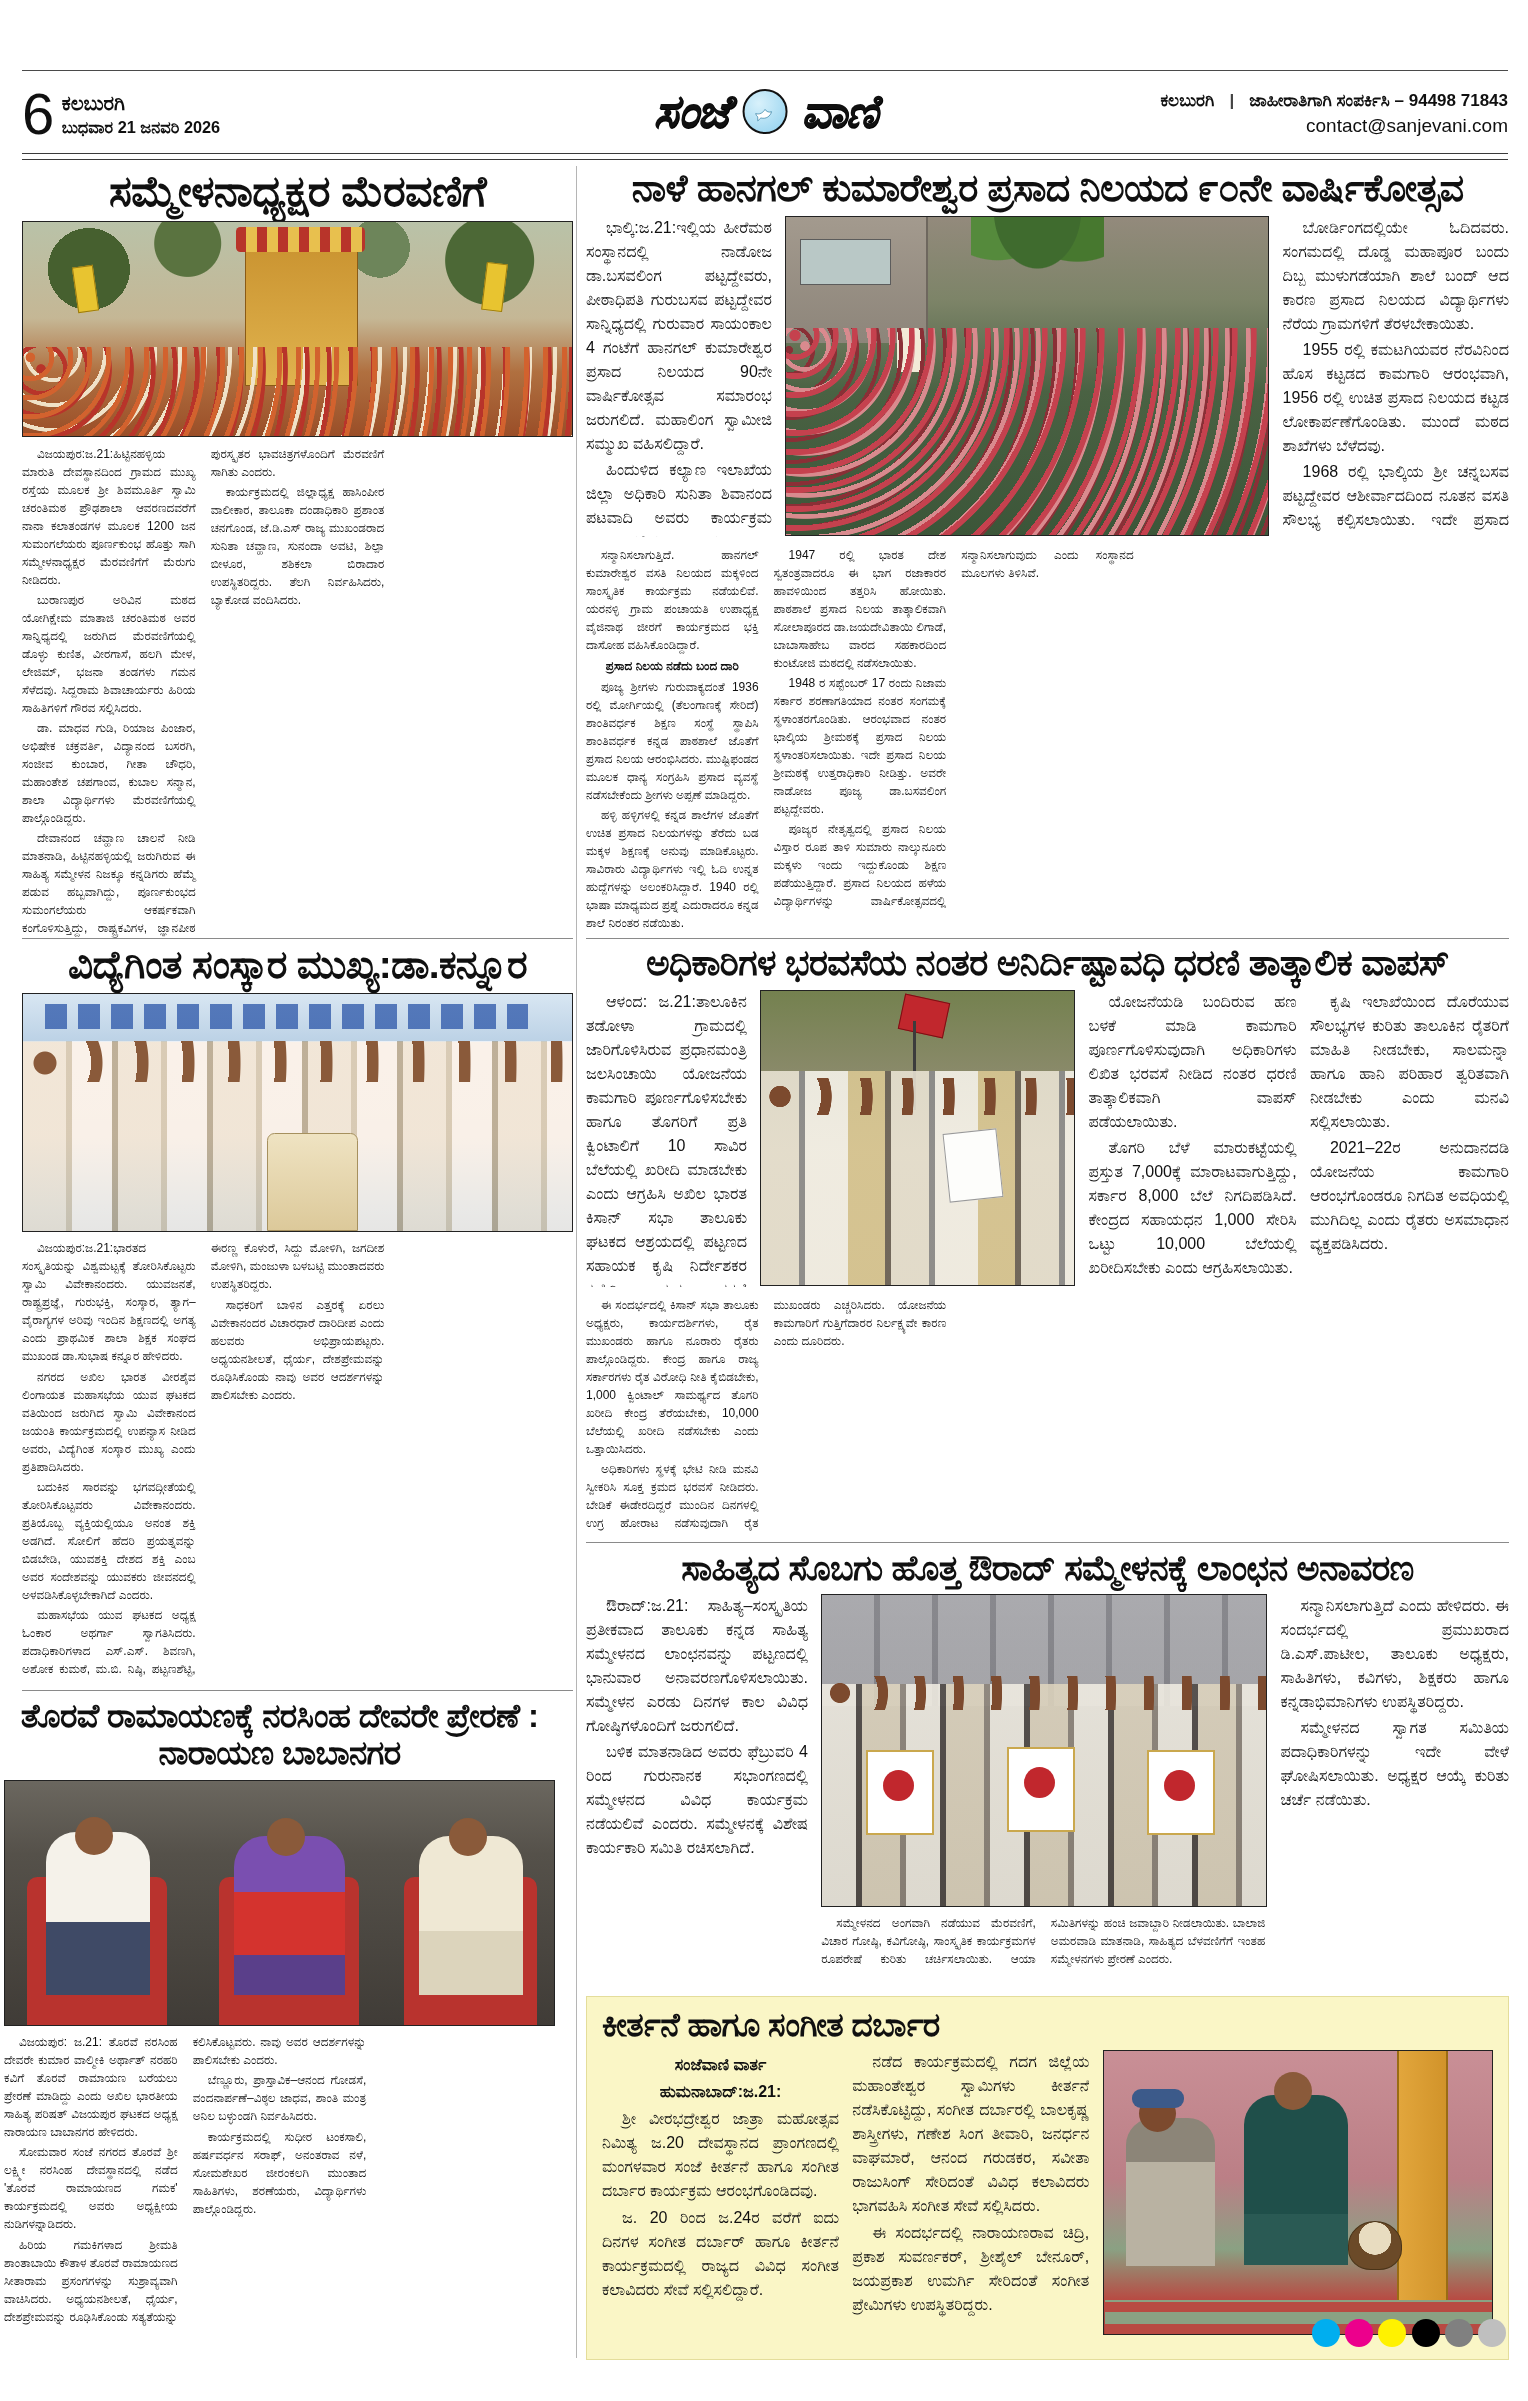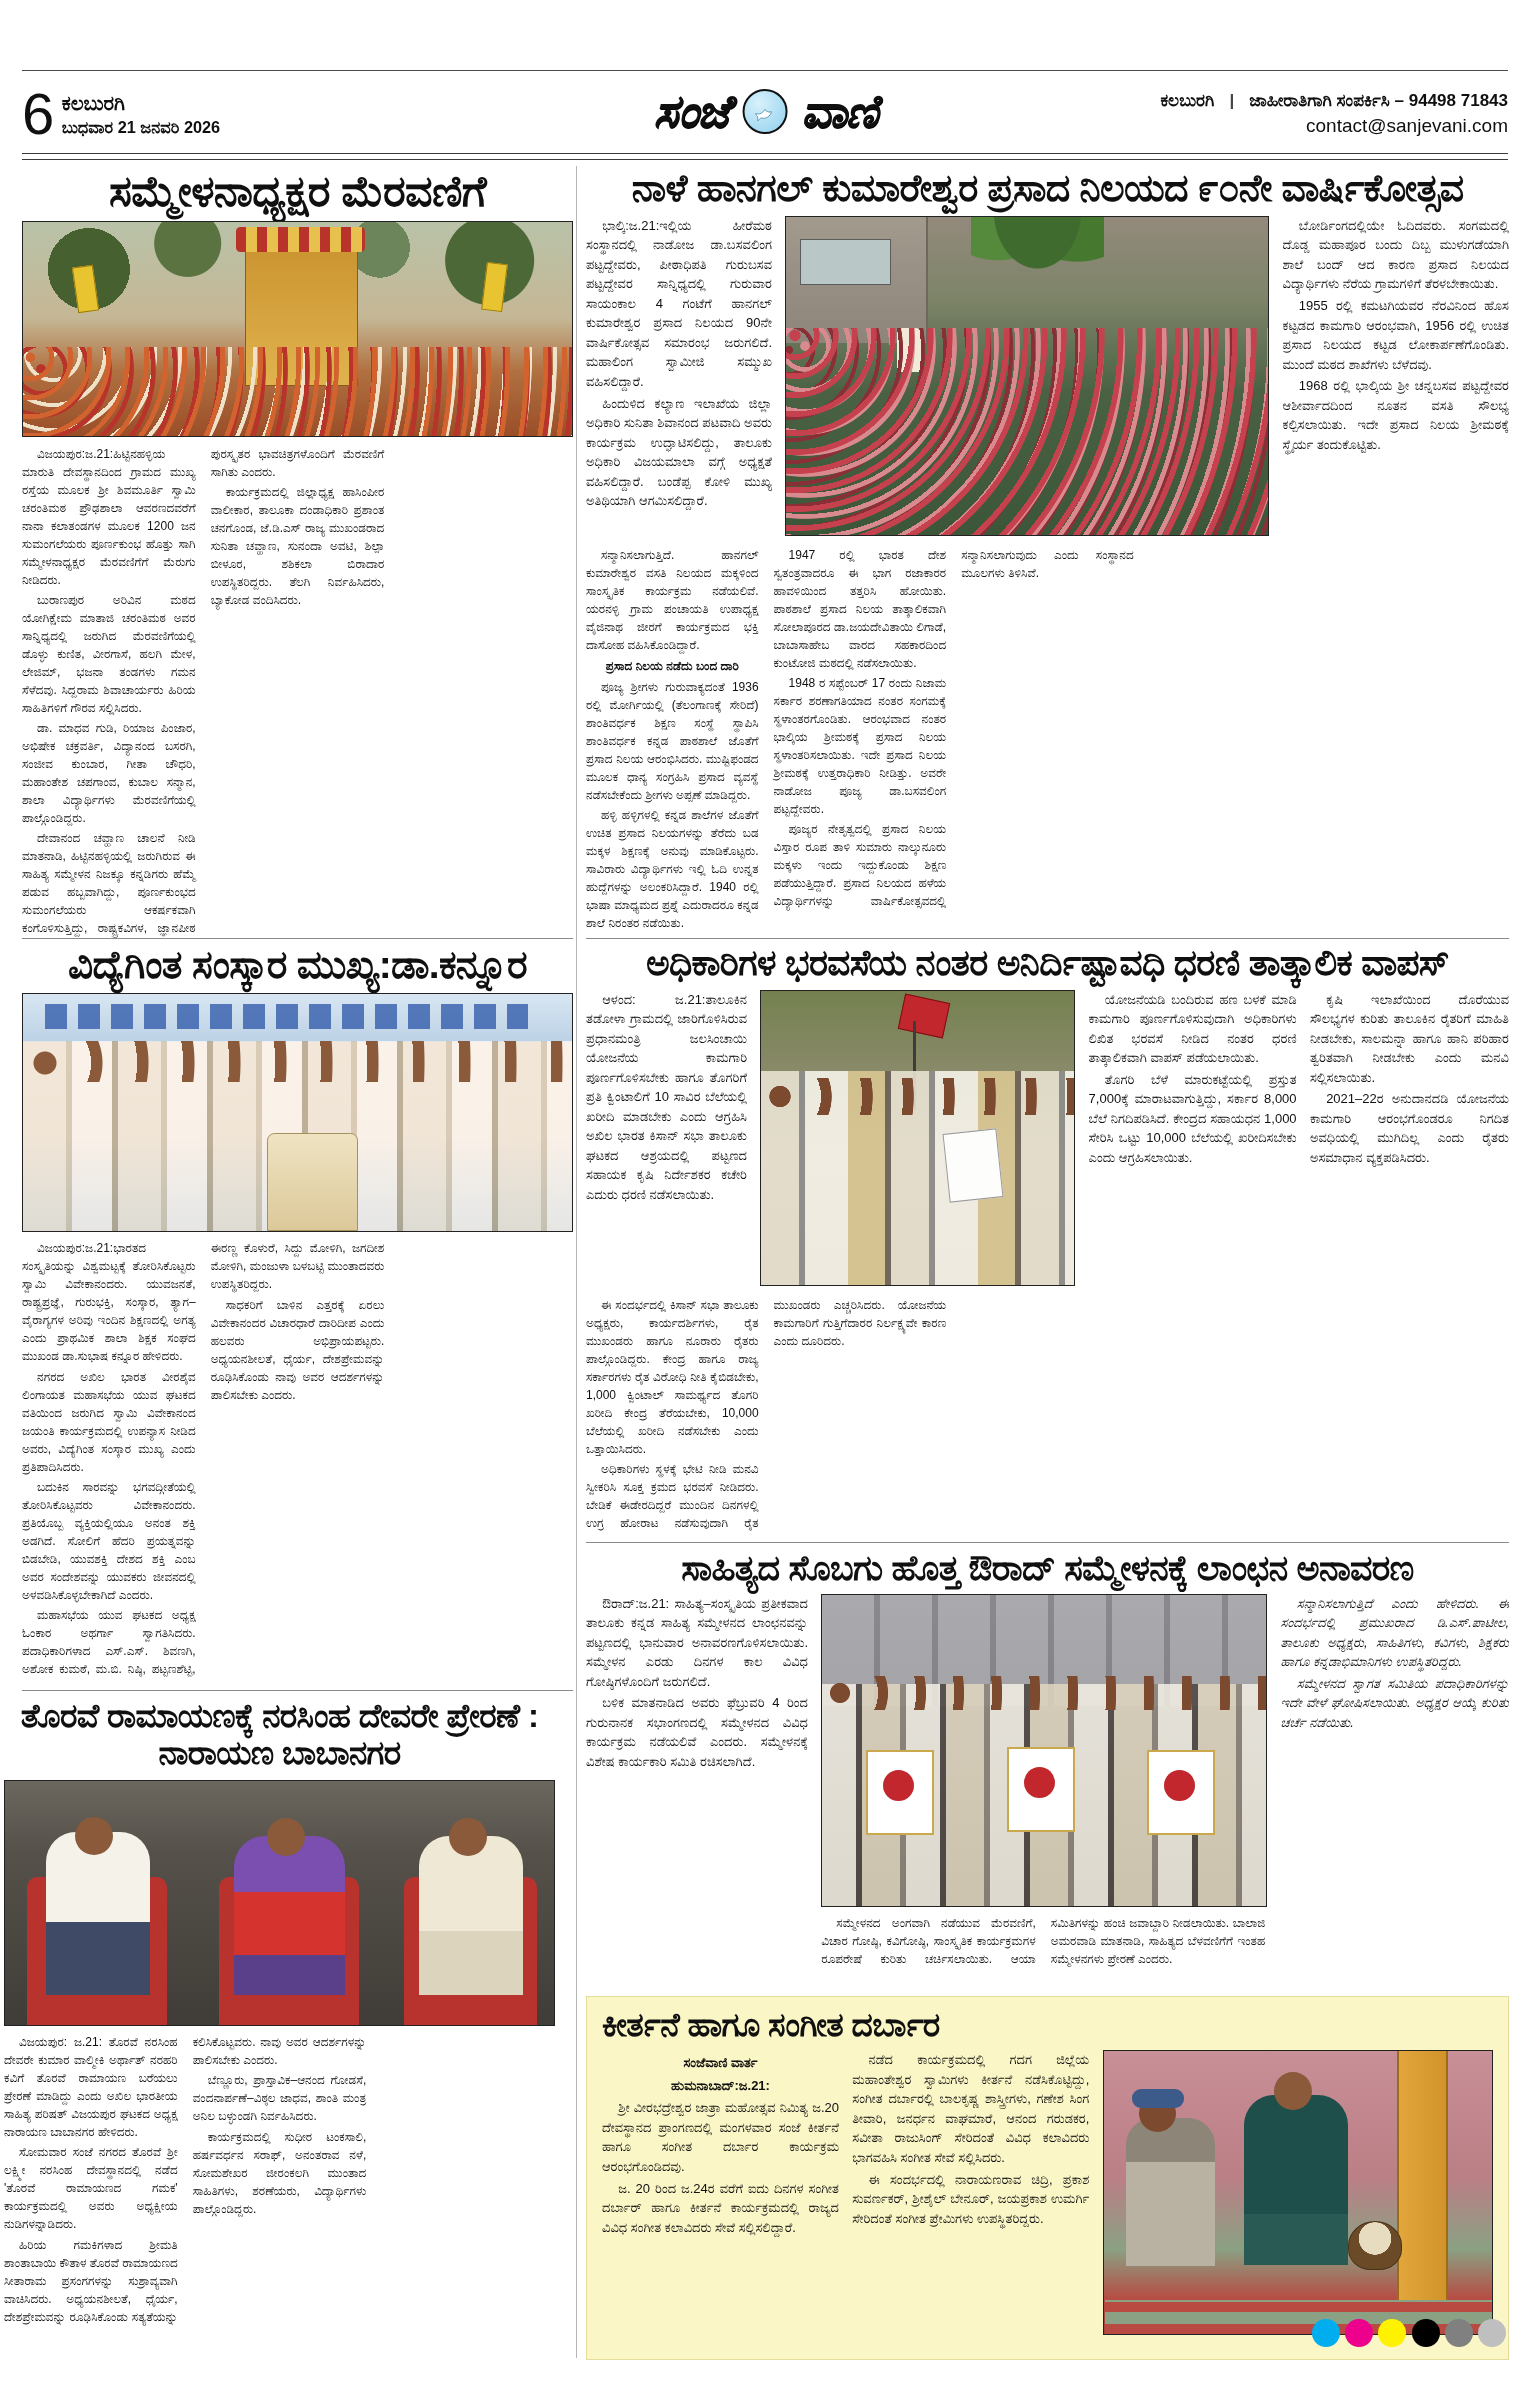--- a/index.html
+++ b/index.html
@@ -24,21 +24,21 @@
   .contact{font-size:17px;font-weight:bold;}
   .contact .sep{margin:0 10.4px;color:#444;}
   .email{font-size:19px;}
   .dbl{position:absolute;top:153px;left:22px;right:20px;height:5.2px;
        border-top:1.5px solid #3a3a3a;border-bottom:1.5px solid #3a3a3a;}
   
   .headline{font-weight:900;text-align:center;line-height:1.08;letter-spacing:-0.7px;margin:1.5px 0 7.4px;}
   .cols{text-align:justify;font-size:12px;line-height:1.5;overflow:hidden;column-gap:15px;column-fill:auto;}
   .cols p{margin:0 0 2.2px;text-indent:1.25em;}
   .cols p.subhead{font-weight:bold;text-indent:0;text-align:center;margin:3px 0;}
-  .colflow{text-align:justify;font-size:13px;line-height:1.5;overflow:hidden;}
+  .colflow{text-align:justify;font-size:16px;line-height:1.5;overflow:hidden;}
   .colflow p{margin:0 0 2.2px;text-indent:1.25em;}
   .colflow p.subhead{font-weight:bold;text-indent:0;text-align:center;margin:3px 0;}
   .photo{position:relative;overflow:hidden;border:0.7px solid #222;}
   .vrule{position:absolute;left:576px;top:166px;height:2192px;border-left:0.7px solid #b5b5b5;}
   .hsep{position:absolute;border-top:0.7px solid #8a8a8a;}
   .row{display:flex;gap:13.3px;}
   
   #secA{position:absolute;left:22px;top:166px;width:551px;}
   #secA .headline{font-size:43px;}
   #secB{position:absolute;left:586px;top:166px;width:923px;}
@@ -236,21 +236,21 @@
               <div style="position:absolute;left:15px;top:18px;width:31px;height:31px;border-radius:50%;background:#c1272d;"></div>
             </div>
           <div style="position:absolute;left:325px;top:155px;width:64px;height:81px;background:#ffffff;border:2.2px solid #caa84e;">
               <div style="position:absolute;left:15px;top:18px;width:31px;height:31px;border-radius:50%;background:#c1272d;"></div>
             </div>
         </div>
         <div class="cols" style="column-count:2;height:71px;width:444px;">
             <p>ಸಮ್ಮೇಳನದ ಅಂಗವಾಗಿ ನಡೆಯುವ ಮೆರವಣಿಗೆ, ವಿಚಾರ ಗೋಷ್ಠಿ, ಕವಿಗೋಷ್ಠಿ, ಸಾಂಸ್ಕೃತಿಕ ಕಾರ್ಯಕ್ರಮಗಳ ರೂಪರೇಷೆ ಕುರಿತು ಚರ್ಚಿಸಲಾಯಿತು. ಆಯಾ ಸಮಿತಿಗಳನ್ನು ಹಂಚಿ ಜವಾಬ್ದಾರಿ ನೀಡಲಾಯಿತು. ಬಾಲಾಜಿ ಅಮರವಾಡಿ ಮಾತನಾಡಿ, ಸಾಹಿತ್ಯದ ಬೆಳವಣಿಗೆಗೆ ಇಂತಹ ಸಮ್ಮೇಳನಗಳು ಪ್ರೇರಣೆ ಎಂದರು.</p>
           </div>
       </div>
-      <div class="colflow" style="flex:1;height:392px;font-style:italic;">
+      <div class="colflow" style="flex:1;height:392px;">
           <p>ಸನ್ಮಾನಿಸಲಾಗುತ್ತಿದೆ ಎಂದು ಹೇಳಿದರು. ಈ ಸಂದರ್ಭದಲ್ಲಿ ಪ್ರಮುಖರಾದ ಡಿ.ಎಸ್.ಪಾಟೀಲ, ತಾಲೂಕು ಅಧ್ಯಕ್ಷರು, ಸಾಹಿತಿಗಳು, ಕವಿಗಳು, ಶಿಕ್ಷಕರು ಹಾಗೂ ಕನ್ನಡಾಭಿಮಾನಿಗಳು ಉಪಸ್ಥಿತರಿದ್ದರು.</p>
           <p>ಸಮ್ಮೇಳನದ ಸ್ವಾಗತ ಸಮಿತಿಯ ಪದಾಧಿಕಾರಿಗಳನ್ನು ಇದೇ ವೇಳೆ ಘೋಷಿಸಲಾಯಿತು. ಅಧ್ಯಕ್ಷರ ಆಯ್ಕೆ ಕುರಿತು ಚರ್ಚೆ ನಡೆಯಿತು.</p>
         </div>
     </div>
   </div>
 
   <div class="hsep" style="left:22px;top:1690px;width:551px;"></div>
 
   <div id="secF">
     <div class="headline">ತೊರವೆ ರಾಮಾಯಣಕ್ಕೆ ನರಸಿಂಹ ದೇವರೇ ಪ್ರೇರಣೆ : ನಾರಾಯಣ ಬಾಬಾನಗರ</div>

